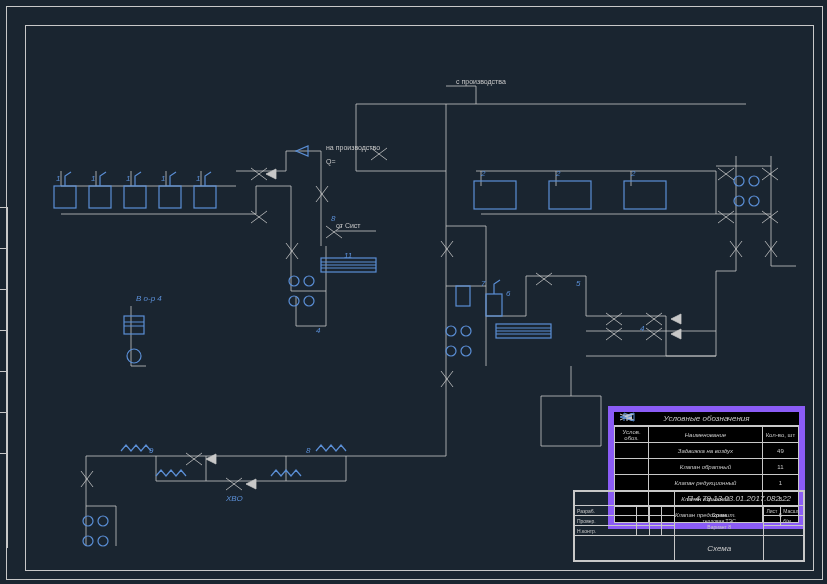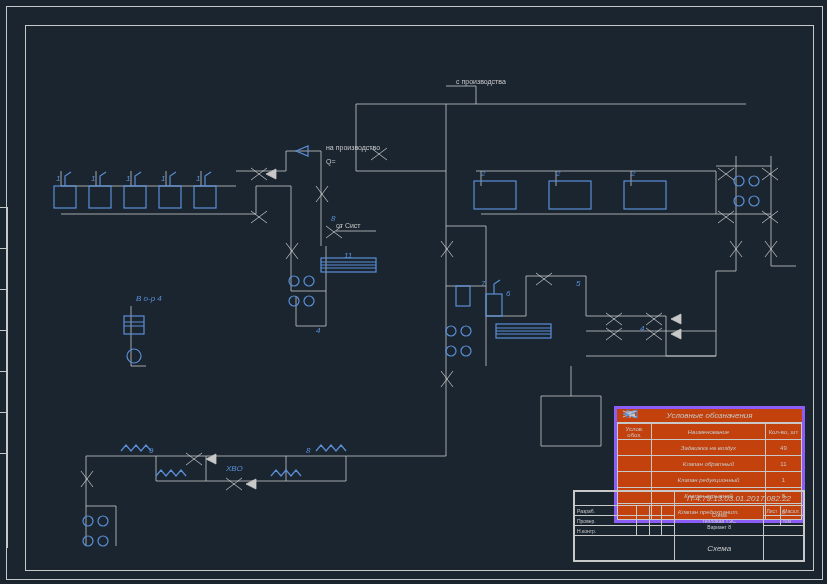--- a/index.html
+++ b/index.html
@@ -2,21 +2,21 @@
 <html><head>
 <meta charset="utf-8">
 <style>
   html,body{margin:0;padding:0;background:#1a2530;width:827px;height:584px;overflow:hidden;font-family:Arial,sans-serif}
   .sheet{position:absolute;left:6px;top:6px;width:815px;height:572px;border:1px solid #c8c8c8}
   .inner{position:absolute;left:18px;top:18px;right:8px;bottom:8px;border:1px solid #c8c8c8}
   .drawing{position:absolute;left:0;top:0;right:0;bottom:0}
   svg{position:absolute;left:0;top:0}
   .lbl{position:absolute;color:#c8c8c8;font-size:7px;white-space:nowrap}
   .lbl-b{color:#5b8fd6;font-style:italic;font-size:8px}
-  .legend{position:absolute;right:8px;top:380px;width:185px;border:3px solid #8b5cf6;background:#c2410c}
+  .legend{position:absolute;right:8px;top:380px;width:185px;border:6px solid #8b5cf6;background:#000000}
   .legend-title{text-align:center;font-size:8px;font-style:italic;color:#c8c8c8;padding:2px;border-bottom:1px solid #c8c8c8}
   .legend table{width:100%;border-collapse:collapse}
   .legend td{border:1px solid #c8c8c8;font-size:6px;color:#c8c8c8;padding:1px 2px;text-align:center;height:13px}
   .legend td.sym{width:28px}
   .legend td.nm{width:105px;font-style:italic}
   .legend td.cnt{width:30px}
   .title-block{position:absolute;right:8px;bottom:8px;width:230px;height:70px;border:1px solid #c8c8c8}
   .title-block table{width:100%;height:100%;border-collapse:collapse}
   .title-block td{border:1px solid #c8c8c8;font-size:5px;color:#c8c8c8;padding:0 2px}
   .tb-main{font-size:8px!important;text-align:center;font-style:italic}
@@ -254,21 +254,21 @@
           <path d="M220 458 l10 -5 v10 z"></path>
           <path d="M180 433 l10 -5 v10 z"></path>
         </g>
       </svg>
 
       <span class="lbl" style="left:300px;top:118px">на производство</span>
       <span class="lbl" style="left:430px;top:52px">с производства</span>
       <span class="lbl" style="left:310px;top:196px">от Сист</span>
       <span class="lbl" style="left:300px;top:132px">Q=</span>
       <span class="lbl lbl-b" style="left:110px;top:268px">В о-р 4</span>
-      <span class="lbl lbl-b" style="left:200px;top:438px">ХВО</span>
+      <span class="lbl lbl-b" style="left:200px;top:468px">ХВО</span>
 
       <span class="lbl lbl-b" style="left:30px;top:148px">1</span>
       <span class="lbl lbl-b" style="left:65px;top:148px">1</span>
       <span class="lbl lbl-b" style="left:100px;top:148px">1</span>
       <span class="lbl lbl-b" style="left:135px;top:148px">1</span>
       <span class="lbl lbl-b" style="left:170px;top:148px">1</span>
       <span class="lbl lbl-b" style="left:455px;top:143px">2</span>
       <span class="lbl lbl-b" style="left:530px;top:143px">2</span>
       <span class="lbl lbl-b" style="left:605px;top:143px">2</span>
       <span class="lbl lbl-b" style="left:614px;top:298px">4</span>

